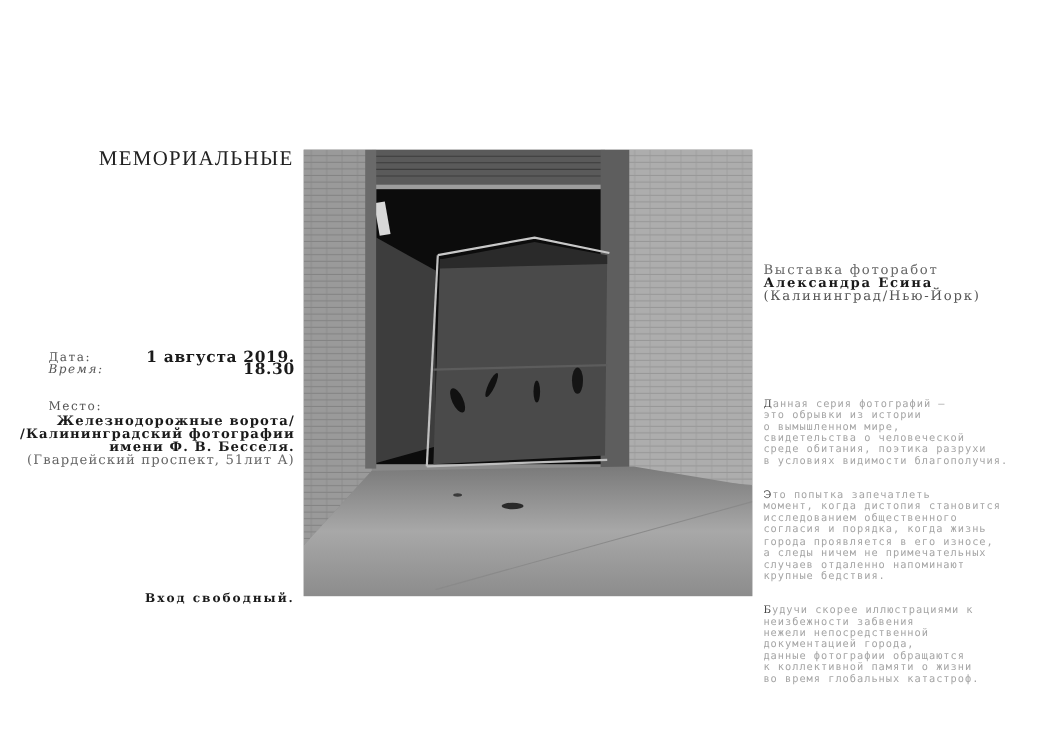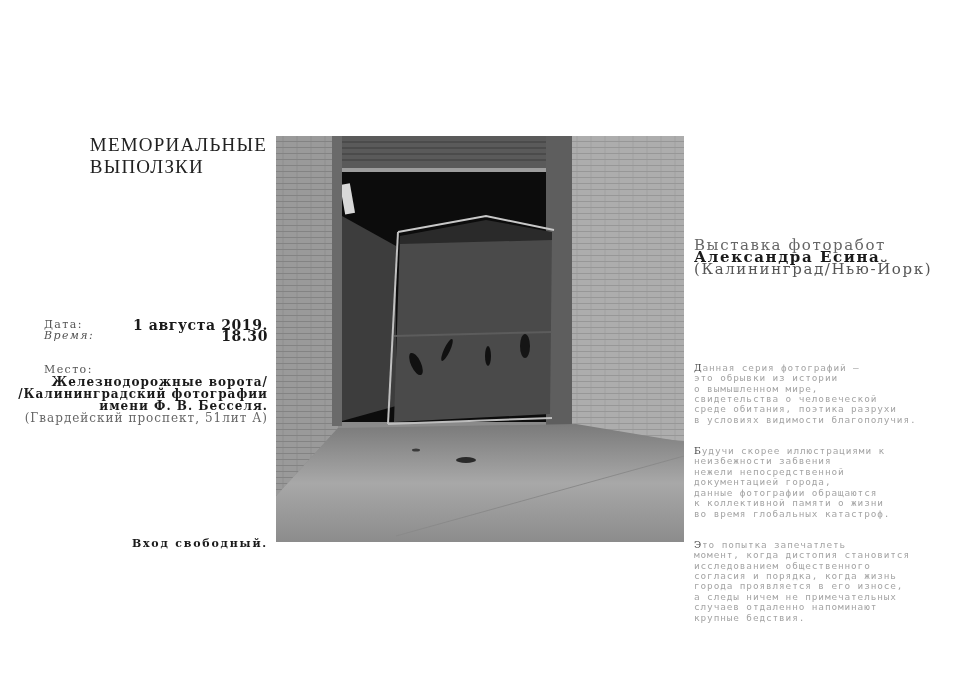--- a/index.html
+++ b/index.html
@@ -18,37 +18,36 @@
   .place .b { font-weight: bold; color: #1a1a1a; }
   .place .addr { color: #666; }
   .entry { position: absolute; right: 692px; top: 537px; font-size: 11px; font-weight: bold; letter-spacing: 1.8px; color: #1a1a1a; }
 
   .photo {
     position: absolute; left: 276px; top: 136px; width: 408px; height: 406px; overflow: hidden;
     background: #8a8a8a;
   }
   .photo svg { display: block; }
 
-  .exhib { position: absolute; left: 694px; top: 239px; font-size: 15px; line-height: 12px; letter-spacing: 1.6px; }
+  .exhib { position: absolute; left: 694px; top: 239px; font-size: 12px; line-height: 12px; letter-spacing: 1.6px; }
   .exhib .l1 { color: #666; }
   .exhib .l2 { color: #1a1a1a; font-weight: bold; }
   .exhib .l3 { color: #555; }
 
   .desc {
     position: absolute; left: 694px; top: 342px; font-family: "DejaVu Sans Mono", monospace;
     font-size: 9.4px; line-height: 10.4px; letter-spacing: 0.9px; color: #a5a5a5; white-space: pre;
   }
   .desc .cap { color: #444; font-family: "DejaVu Serif", serif; }
 </style>
 </head>
 <body>
 
 <div class="title">
   <div>МЕМОРИАЛЬНЫЕ</div>
-  <div>ВЫПОЛЗКИ</div>
 </div>
 
 <div class="label" style="left:44px; top:319px;">Дата:</div>
 <div class="value" style="right:692px; top:319px;">1 августа 2019.</div>
 <div class="label" style="left:44px; top:330px;font-style:italic;">Время:</div>
 <div class="value" style="right:692px; top:330px;">18.30</div>
 
 <div class="label" style="left:44px; top:364px;text-align:right;">Место:</div>
 <div class="place">
   <div class="b">Железнодорожные ворота/</div>
@@ -125,28 +124,28 @@
   <div class="l3">(Калининград/Нью-Йорк)</div>
 </div>
 
 <div class="desc">
   <div><span class="cap">Д</span><span>анная серия фотографий –</span>
 <span>это обрывки из истории</span>
 <span>о вымышленном мире,</span>
 <span>свидетельства о человеческой</span>
 <span>среде обитания, поэтика разрухи</span>
 <span>в условиях видимости благополучия.</span></div>
-  <div><span class="cap">Б</span><span>удучи скорее иллюстрациями к</span>
-<span>неизбежности забвения</span>
-<span>нежели непосредственной</span>
-<span>документацией города,</span>
-<span>данные фотографии обращаются</span>
-<span>к коллективной памяти о жизни</span>
-<span>во время глобальных катастроф.</span></div>
   <div><span class="cap">Э</span><span>то попытка запечатлеть</span>
 <span>момент, когда дистопия становится</span>
 <span>исследованием общественного</span>
 <span>согласия и порядка, когда жизнь</span>
 <span>города проявляется в его износе,</span>
 <span>а следы ничем не примечательных</span>
 <span>случаев отдаленно напоминают</span>
 <span>крупные бедствия.</span></div>
+  <div><span class="cap">Б</span><span>удучи скорее иллюстрациями к</span>
+<span>неизбежности забвения</span>
+<span>нежели непосредственной</span>
+<span>документацией города,</span>
+<span>данные фотографии обращаются</span>
+<span>к коллективной памяти о жизни</span>
+<span>во время глобальных катастроф.</span></div>
 </div>
 
 </body></html>

